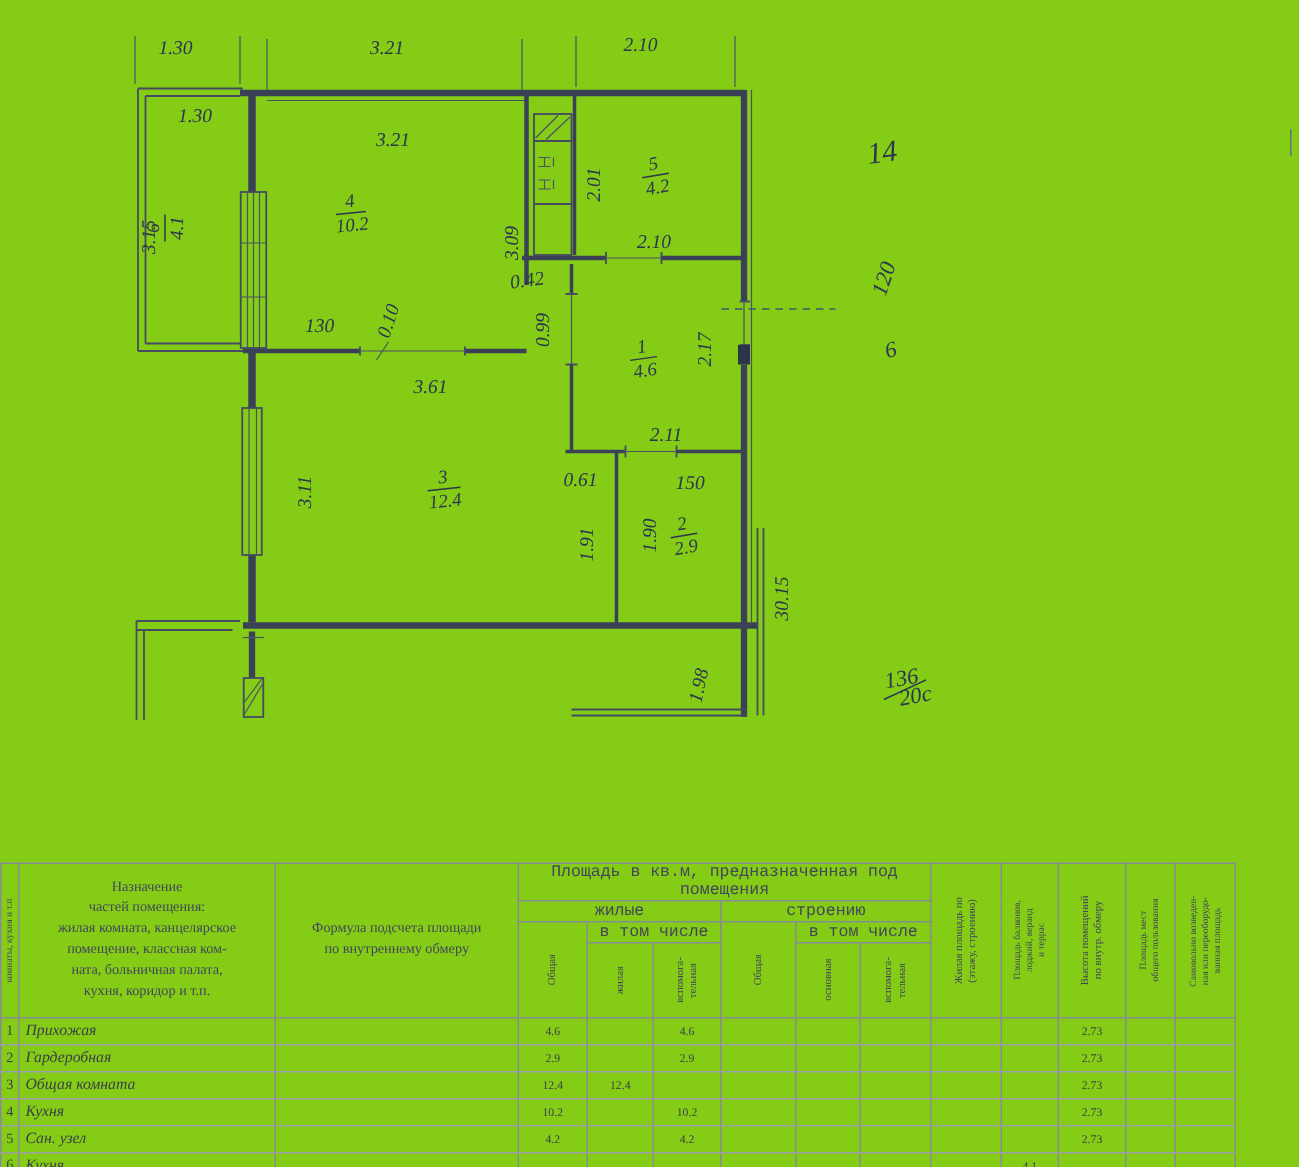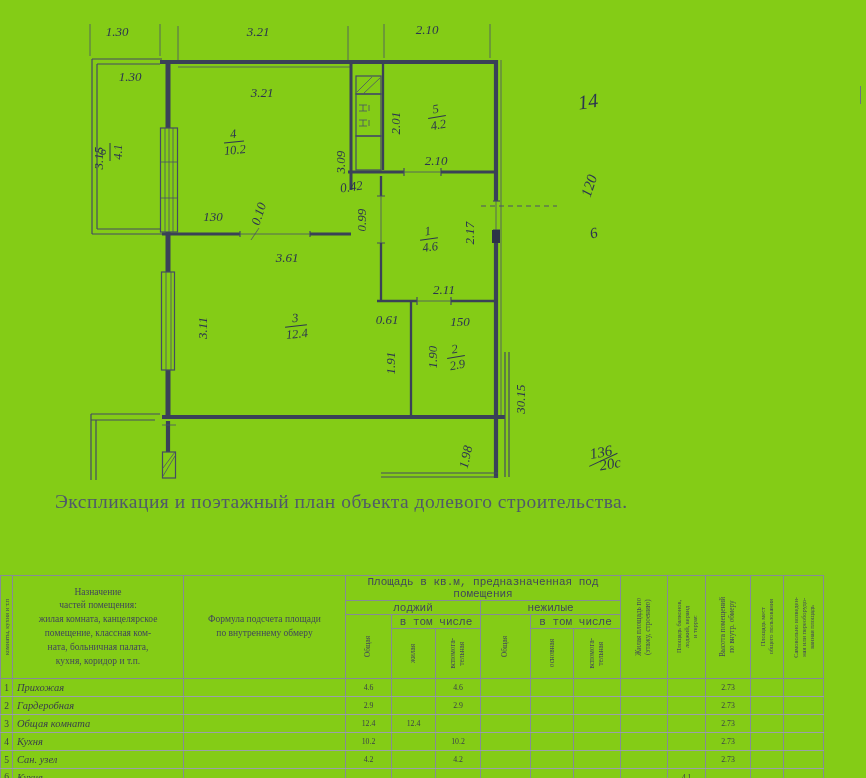--- a/index.html
+++ b/index.html
@@ -212,21 +212,20 @@
       <g transform="translate(602,458) rotate(-10)">
         <text class="hand2" x="0" y="-1">136</text>
         <path class="fbar" d="M-14,6 L16,-2"></path>
         <text class="hand2" x="7" y="12">20с</text>
       </g>
     </g>
   </svg>
 
   <div class="edge-mark"></div>
 
-  <div class="caption">Экспликация и поэтажный план объекта долевого строительства.</div>
 
   <table id="expl">
     <colgroup>
       <col style="width:12px">
         <col style="width:171px">
         <col style="width:162px">
       <col style="width:46px">
         <col style="width:44px">
         <col style="width:45px">
       <col style="width:50px">
@@ -269,22 +268,22 @@
             <div class="rot sm">Площадь мест
 общего пользования</div>
           </td>
         <td rowspan="4">
             <div class="rot sm">Самовольно возведен-
 ная или переоборудо-
 ванная площадь</div>
           </td>
       </tr>
       <tr style="height:14px;">
-        <td colspan="3" class="grp">лоджий</td>
-        <td colspan="3" class="grp">нежилые</td>
+        <td colspan="3" class="grp">жилые</td>
+        <td colspan="3" class="grp">строению</td>
       </tr>
       <tr style="height:14px;">
         <td rowspan="2">
             <div class="rot">Общая</div>
           </td>
         <td colspan="2" class="grp">в том числе</td>
         <td rowspan="2">
             <div class="rot">Общая</div>
           </td>
         <td colspan="2" class="grp">в том числе</td>

